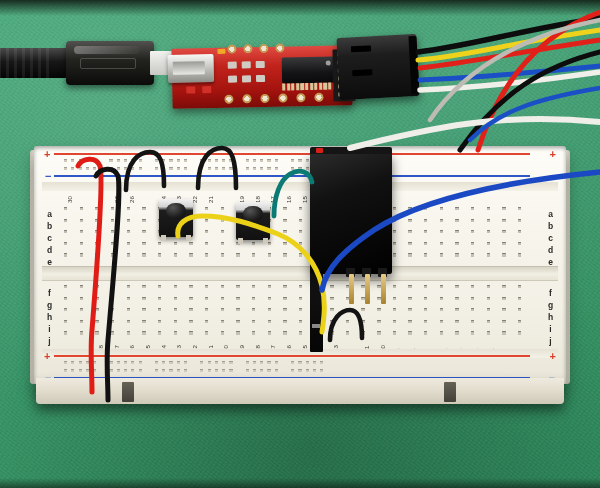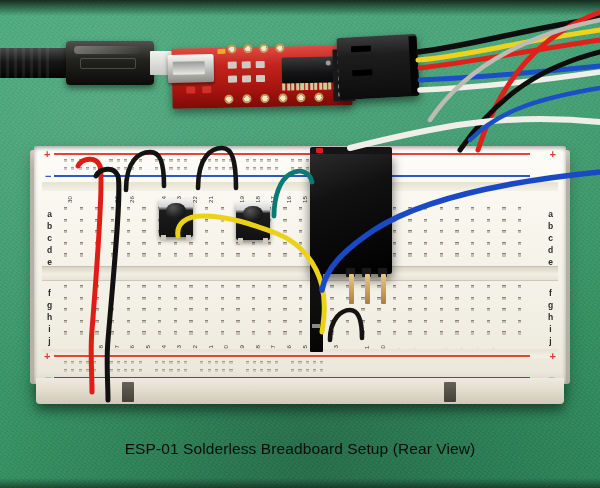--- a/index.html
+++ b/index.html
@@ -916,14 +916,13 @@
     <path d="M126 190 C126 160 140 152 150 152 C160 152 164 162 164 186" stroke="#131313" stroke-width="4.6"></path>
     <path d="M198 188 C198 156 212 148 222 148 C232 148 236 160 236 188" stroke="#131313" stroke-width="4.6"></path>
     <path d="M330 340 C330 318 342 310 350 310 C358 310 362 320 362 338" stroke="#131313" stroke-width="4.6"></path>
     <path d="M274 216 C274 196 280 180 290 174 C300 168 310 172 312 182" stroke="#0c7a74" stroke-width="4.8"></path>
     <path d="M178 236 C176 224 186 216 202 216 C228 216 252 224 278 234 C300 243 316 262 322 286 C326 304 324 318 322 332" stroke="#ebd218" stroke-width="5"></path>
     <path d="M322 290 C326 268 344 250 374 230 C420 200 500 182 600 172" stroke="#1b49c4" stroke-width="5.6"></path>
   </svg>
 
   <div class="botdark"></div>
 
-  <div id="caption">ESP-01 Solderless Breadboard Setup (Rear View)</div>
 </div>
 
 </body></html>

